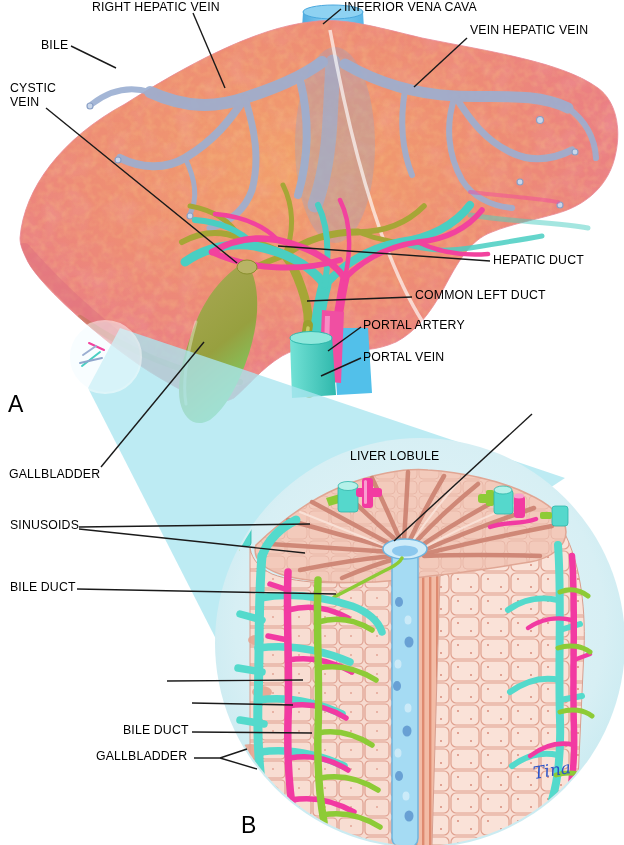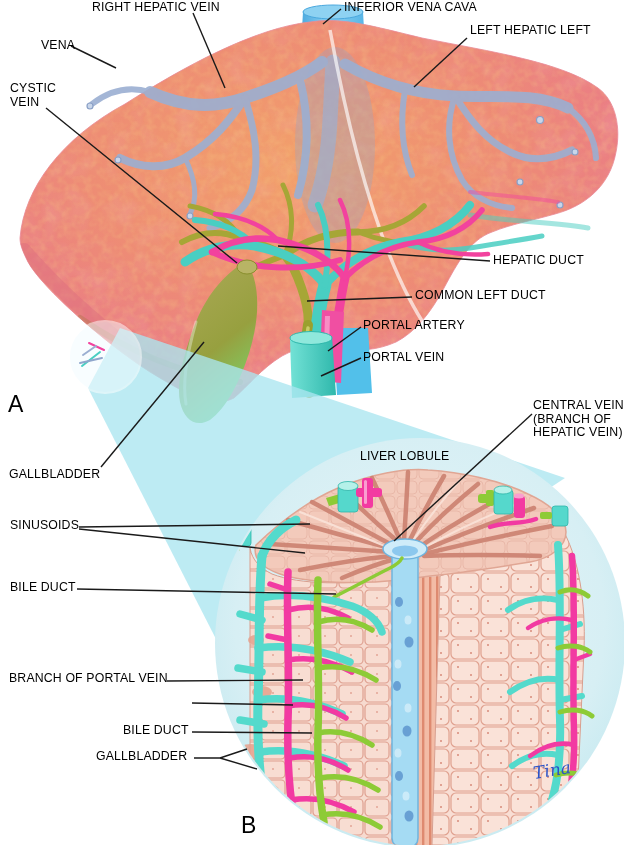--- a/index.html
+++ b/index.html
@@ -388,35 +388,31 @@
     <path d="M77,589 L336,594"></path>
     <path d="M167,681 L303,680"></path>
     <path d="M192,703 L293,705"></path>
     <path d="M192,732 L312,733"></path>
     <path d="M194,758 L220,758 M220,758 L247,749 M220,758 L257,769"></path>
   </g>
 </svg>
 
 <div class="lbl" style="left:92px;top:1px">RIGHT HEPATIC VEIN</div>
 <div class="lbl" style="left:344px;top:1px">INFERIOR VENA CAVA</div>
-<div class="lbl" style="left:470px;top:24px">LEFT HEPATIC LEFT</div>
-<div class="lbl" style="left:41px;top:39px">VENA</div>
+<div class="lbl" style="left:470px;top:24px">VEIN HEPATIC VEIN</div>
+<div class="lbl" style="left:41px;top:39px">BILE</div>
 <div class="lbl" style="left:10px;top:82px">CYSTIC
 VEIN</div>
 <div class="lbl" style="left:493px;top:254px">HEPATIC DUCT</div>
 <div class="lbl" style="left:415px;top:289px">COMMON LEFT DUCT</div>
 <div class="lbl" style="left:363px;top:319px">PORTAL ARTERY</div>
 <div class="lbl" style="left:363px;top:351px">PORTAL VEIN</div>
 <div class="section-letter" style="left:8px;top:392px">A</div>
 <div class="lbl" style="left:9px;top:468px">GALLBLADDER</div>
-<div class="lbl" style="left:533px;top:399px">CENTRAL VEIN
-(BRANCH OF
-HEPATIC VEIN)</div>
-<div class="lbl" style="left:360px;top:450px">LIVER LOBULE</div>
+<div class="lbl" style="left:350px;top:450px">LIVER LOBULE</div>
 <div class="lbl" style="left:10px;top:519px">SINUSOIDS</div>
 <div class="lbl" style="left:10px;top:581px">BILE DUCT</div>
-<div class="lbl" style="left:9px;top:672px">BRANCH OF PORTAL VEIN</div>
 <div class="lbl" style="left:123px;top:724px">BILE DUCT</div>
 <div class="lbl" style="left:96px;top:750px">GALLBLADDER</div>
 <div class="section-letter" style="left:241px;top:813px">B</div>
 <div class="signature" style="left:533px;top:760px">Tina</div>
 
 </div>
 
 </body></html>

